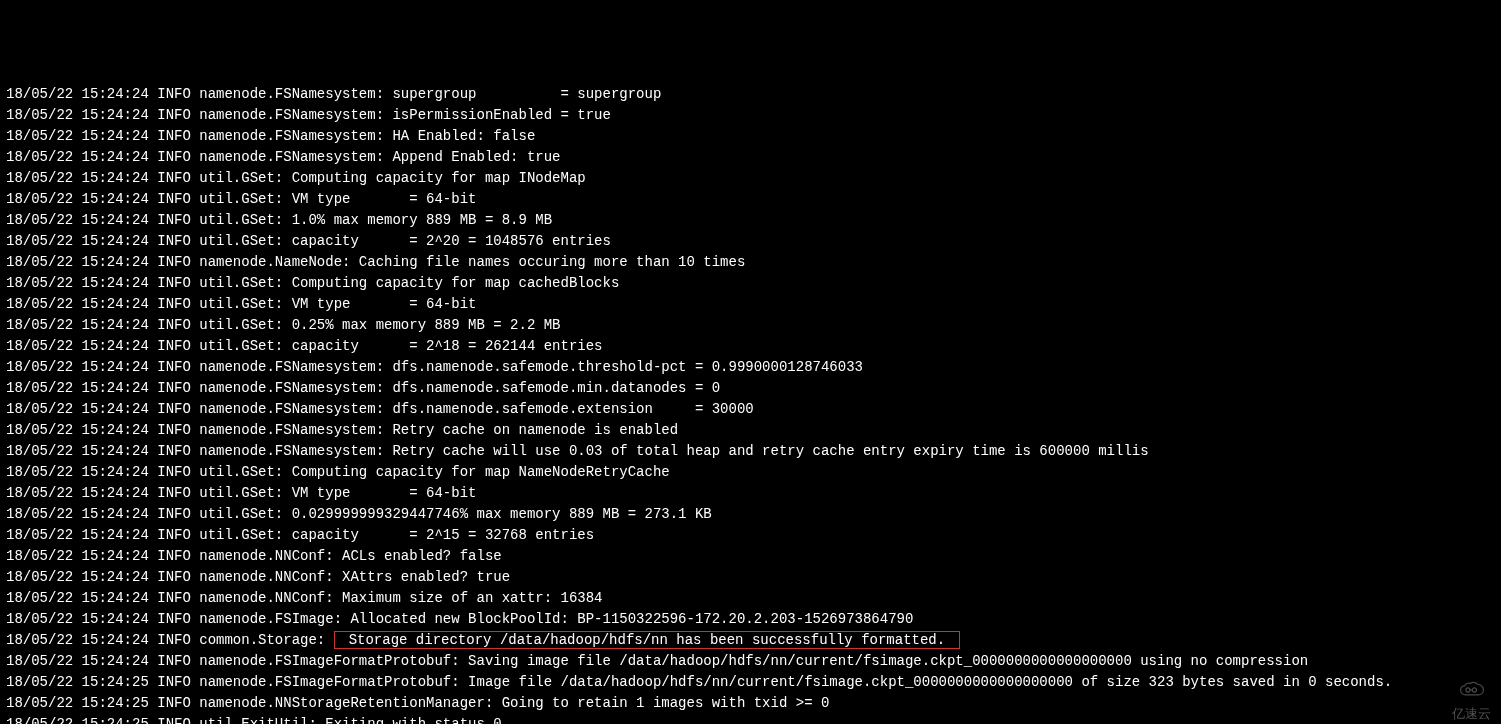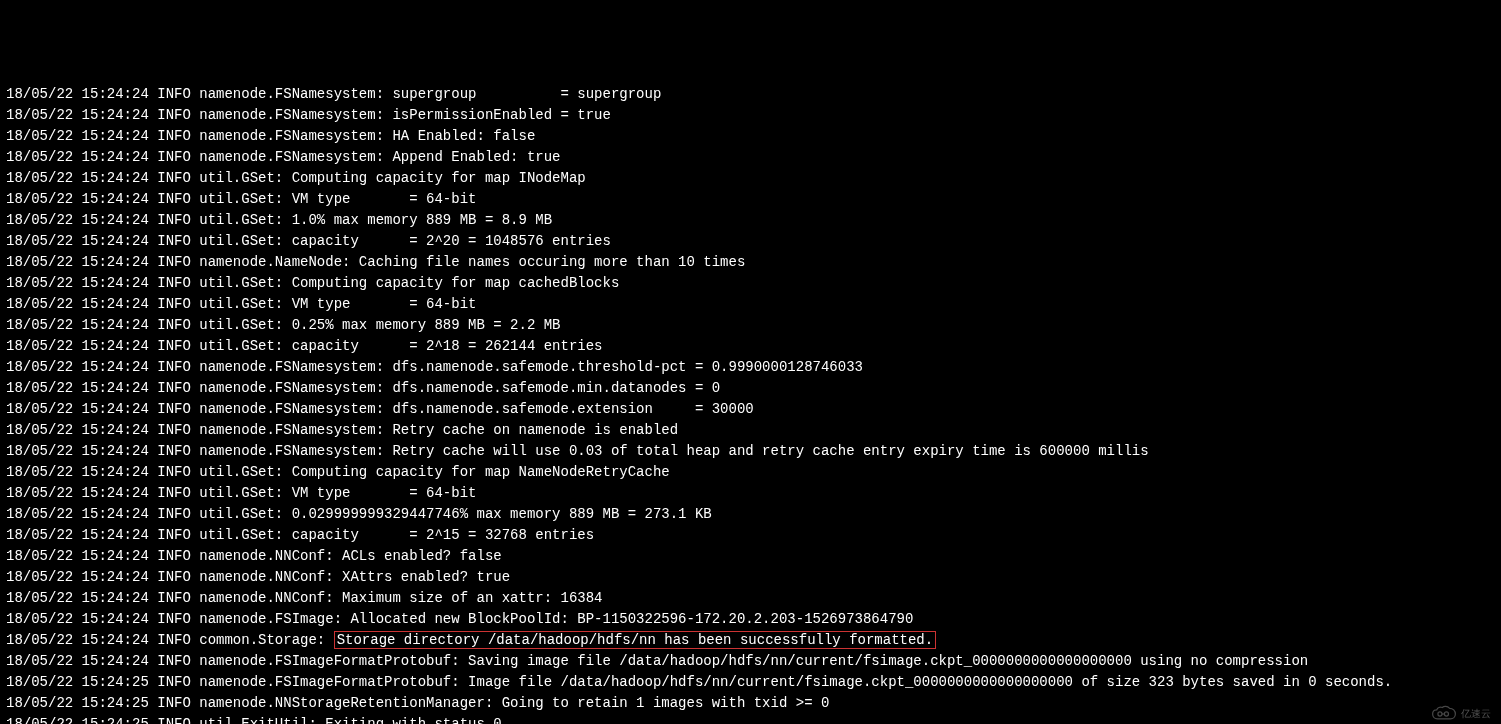--- a/index.html
+++ b/index.html
@@ -19,34 +19,35 @@
       width: 1501px;
       height: 724px;
       position: relative;
     }
     .log-line {
       display: block;
     }
     .highlight-box {
       border: 1px solid #cc3333;
       display: inline;
-      padding: 0 2px;
+      padding: 0 14px;
       margin-top: 48px;
     }
     .watermark {
       position: absolute;
       right: 10px;
       bottom: 0px;
       color: #888888;
-      font-size: 10px;
+      font-size: 13px;
       font-family: sans-serif;
       opacity: 0.6;
       display: flex;
       align-items: center;
       gap: 4px;
+      flex-direction: column;
     }
     .watermark-icon {
       width: 26px;
       height: 18px;
       opacity: 0.7;
     }
   </style>
 </head>
 <body>
 

